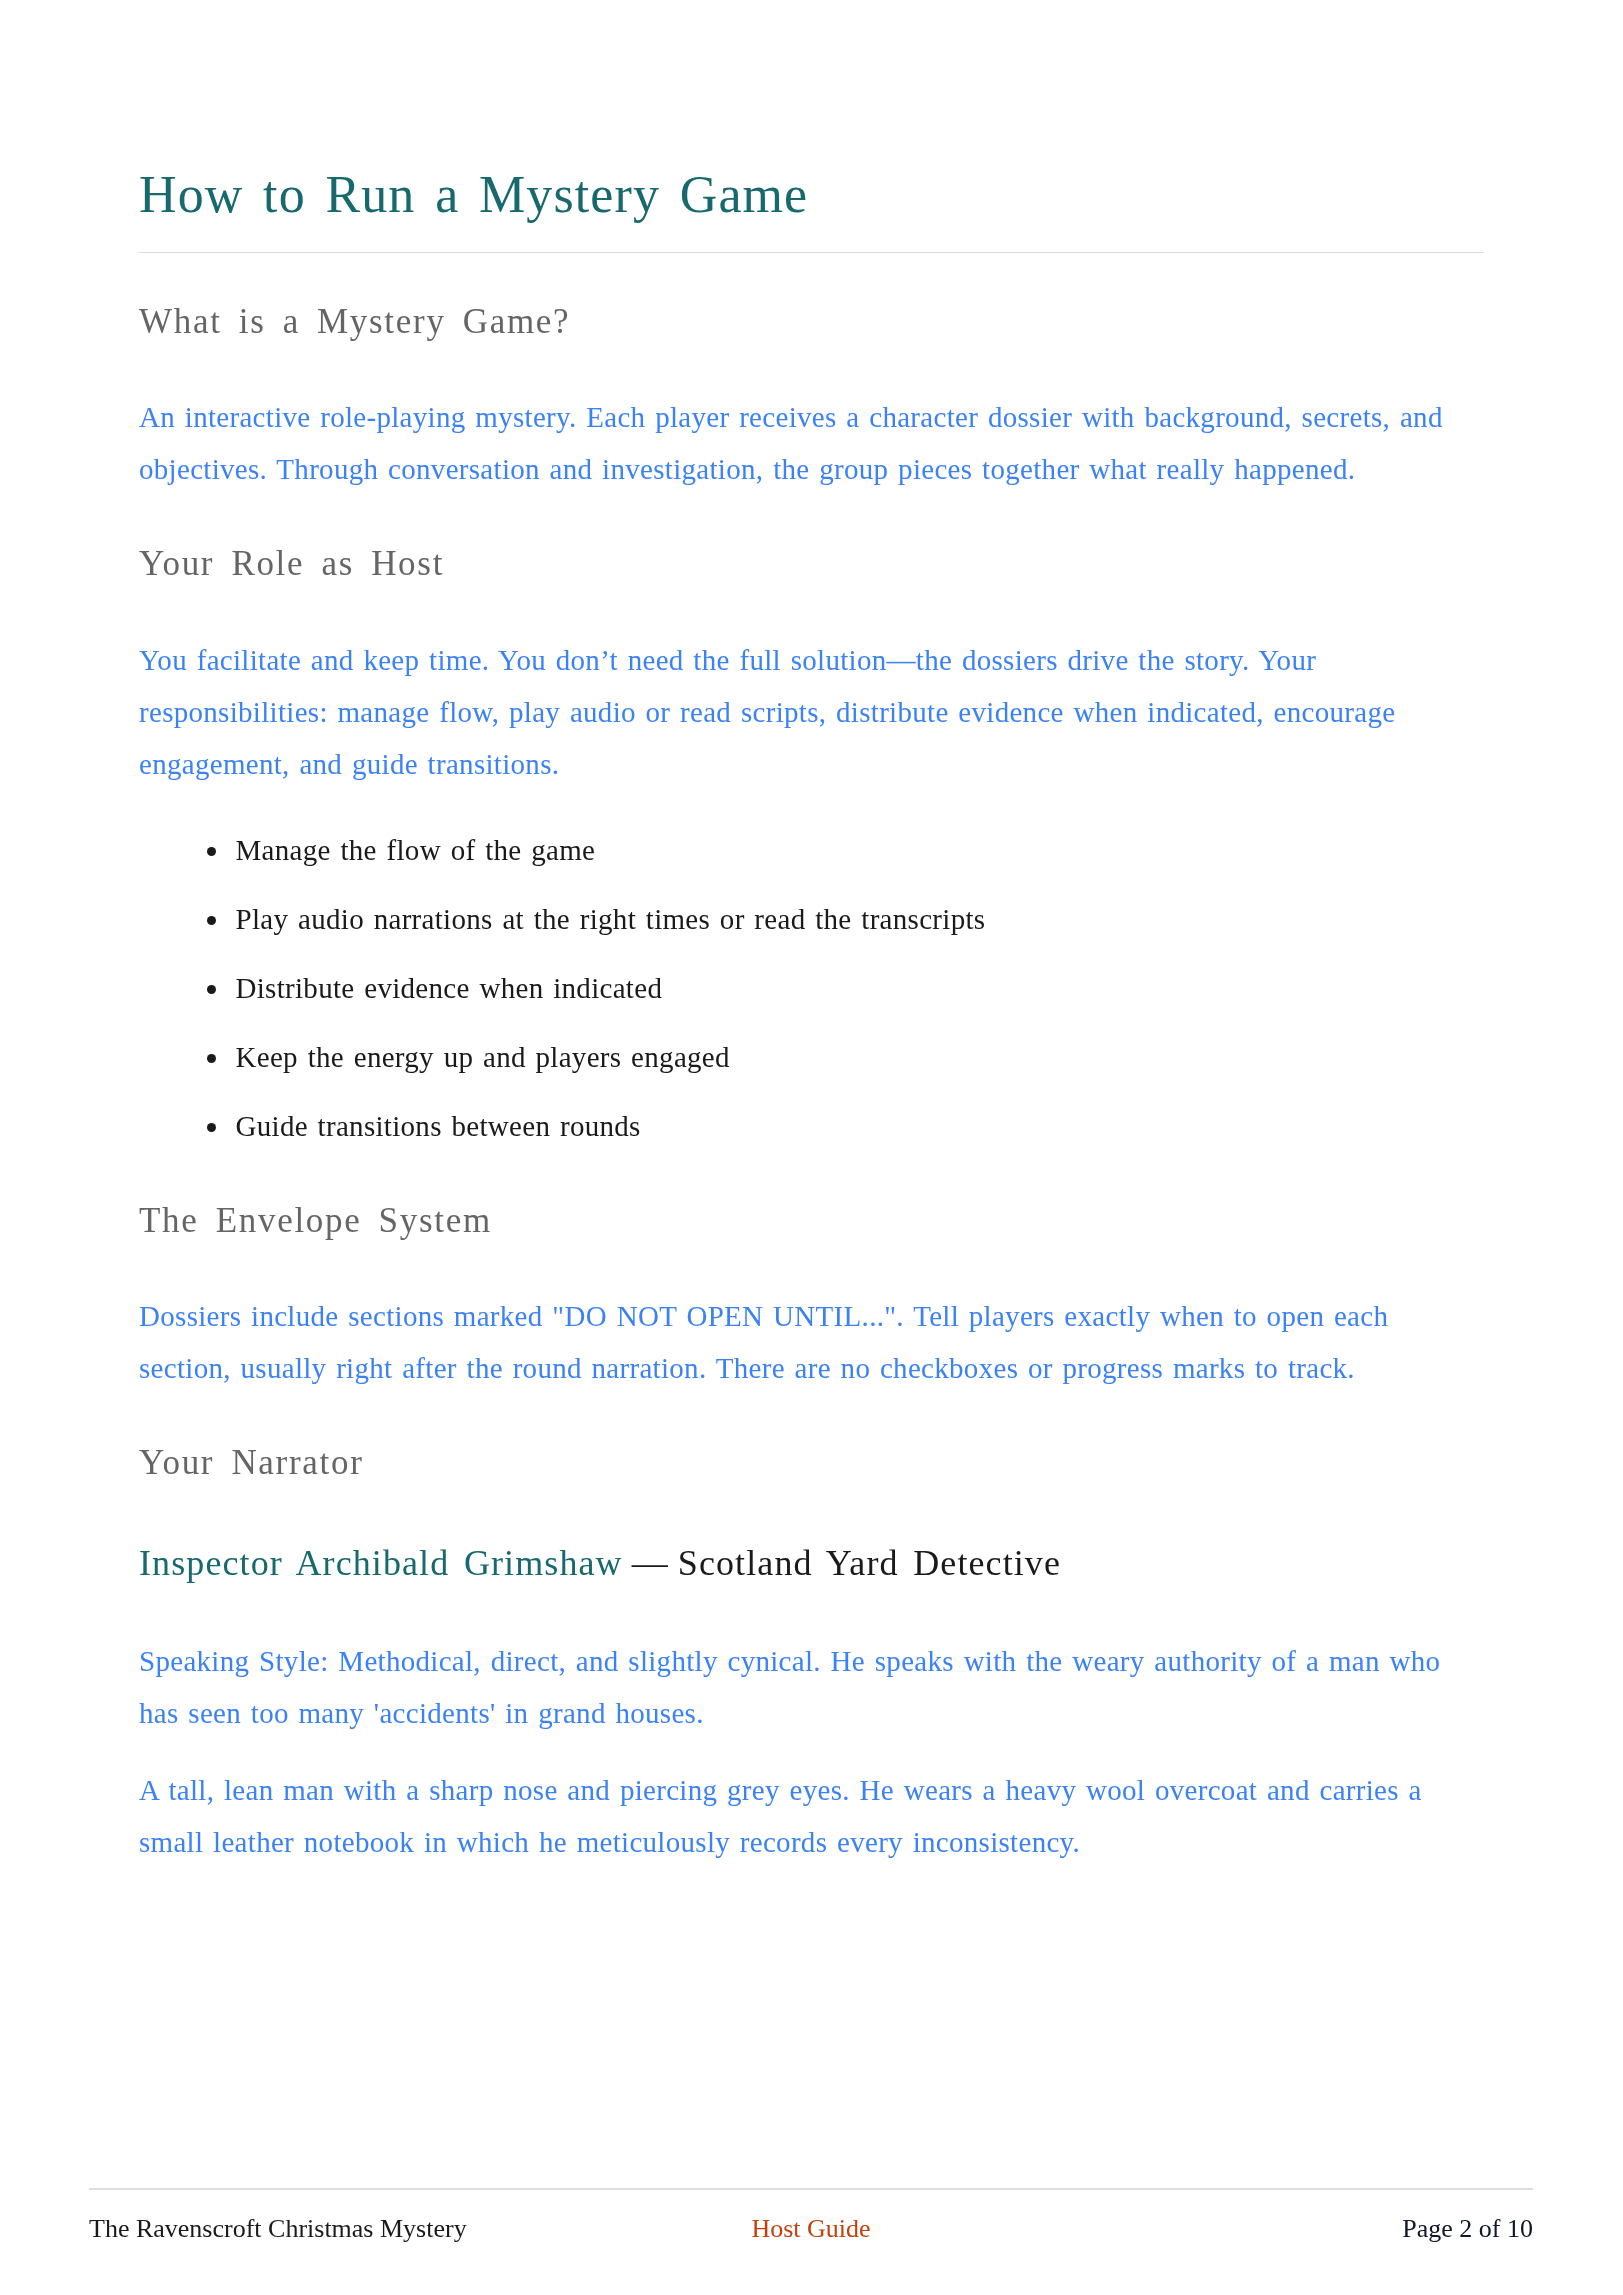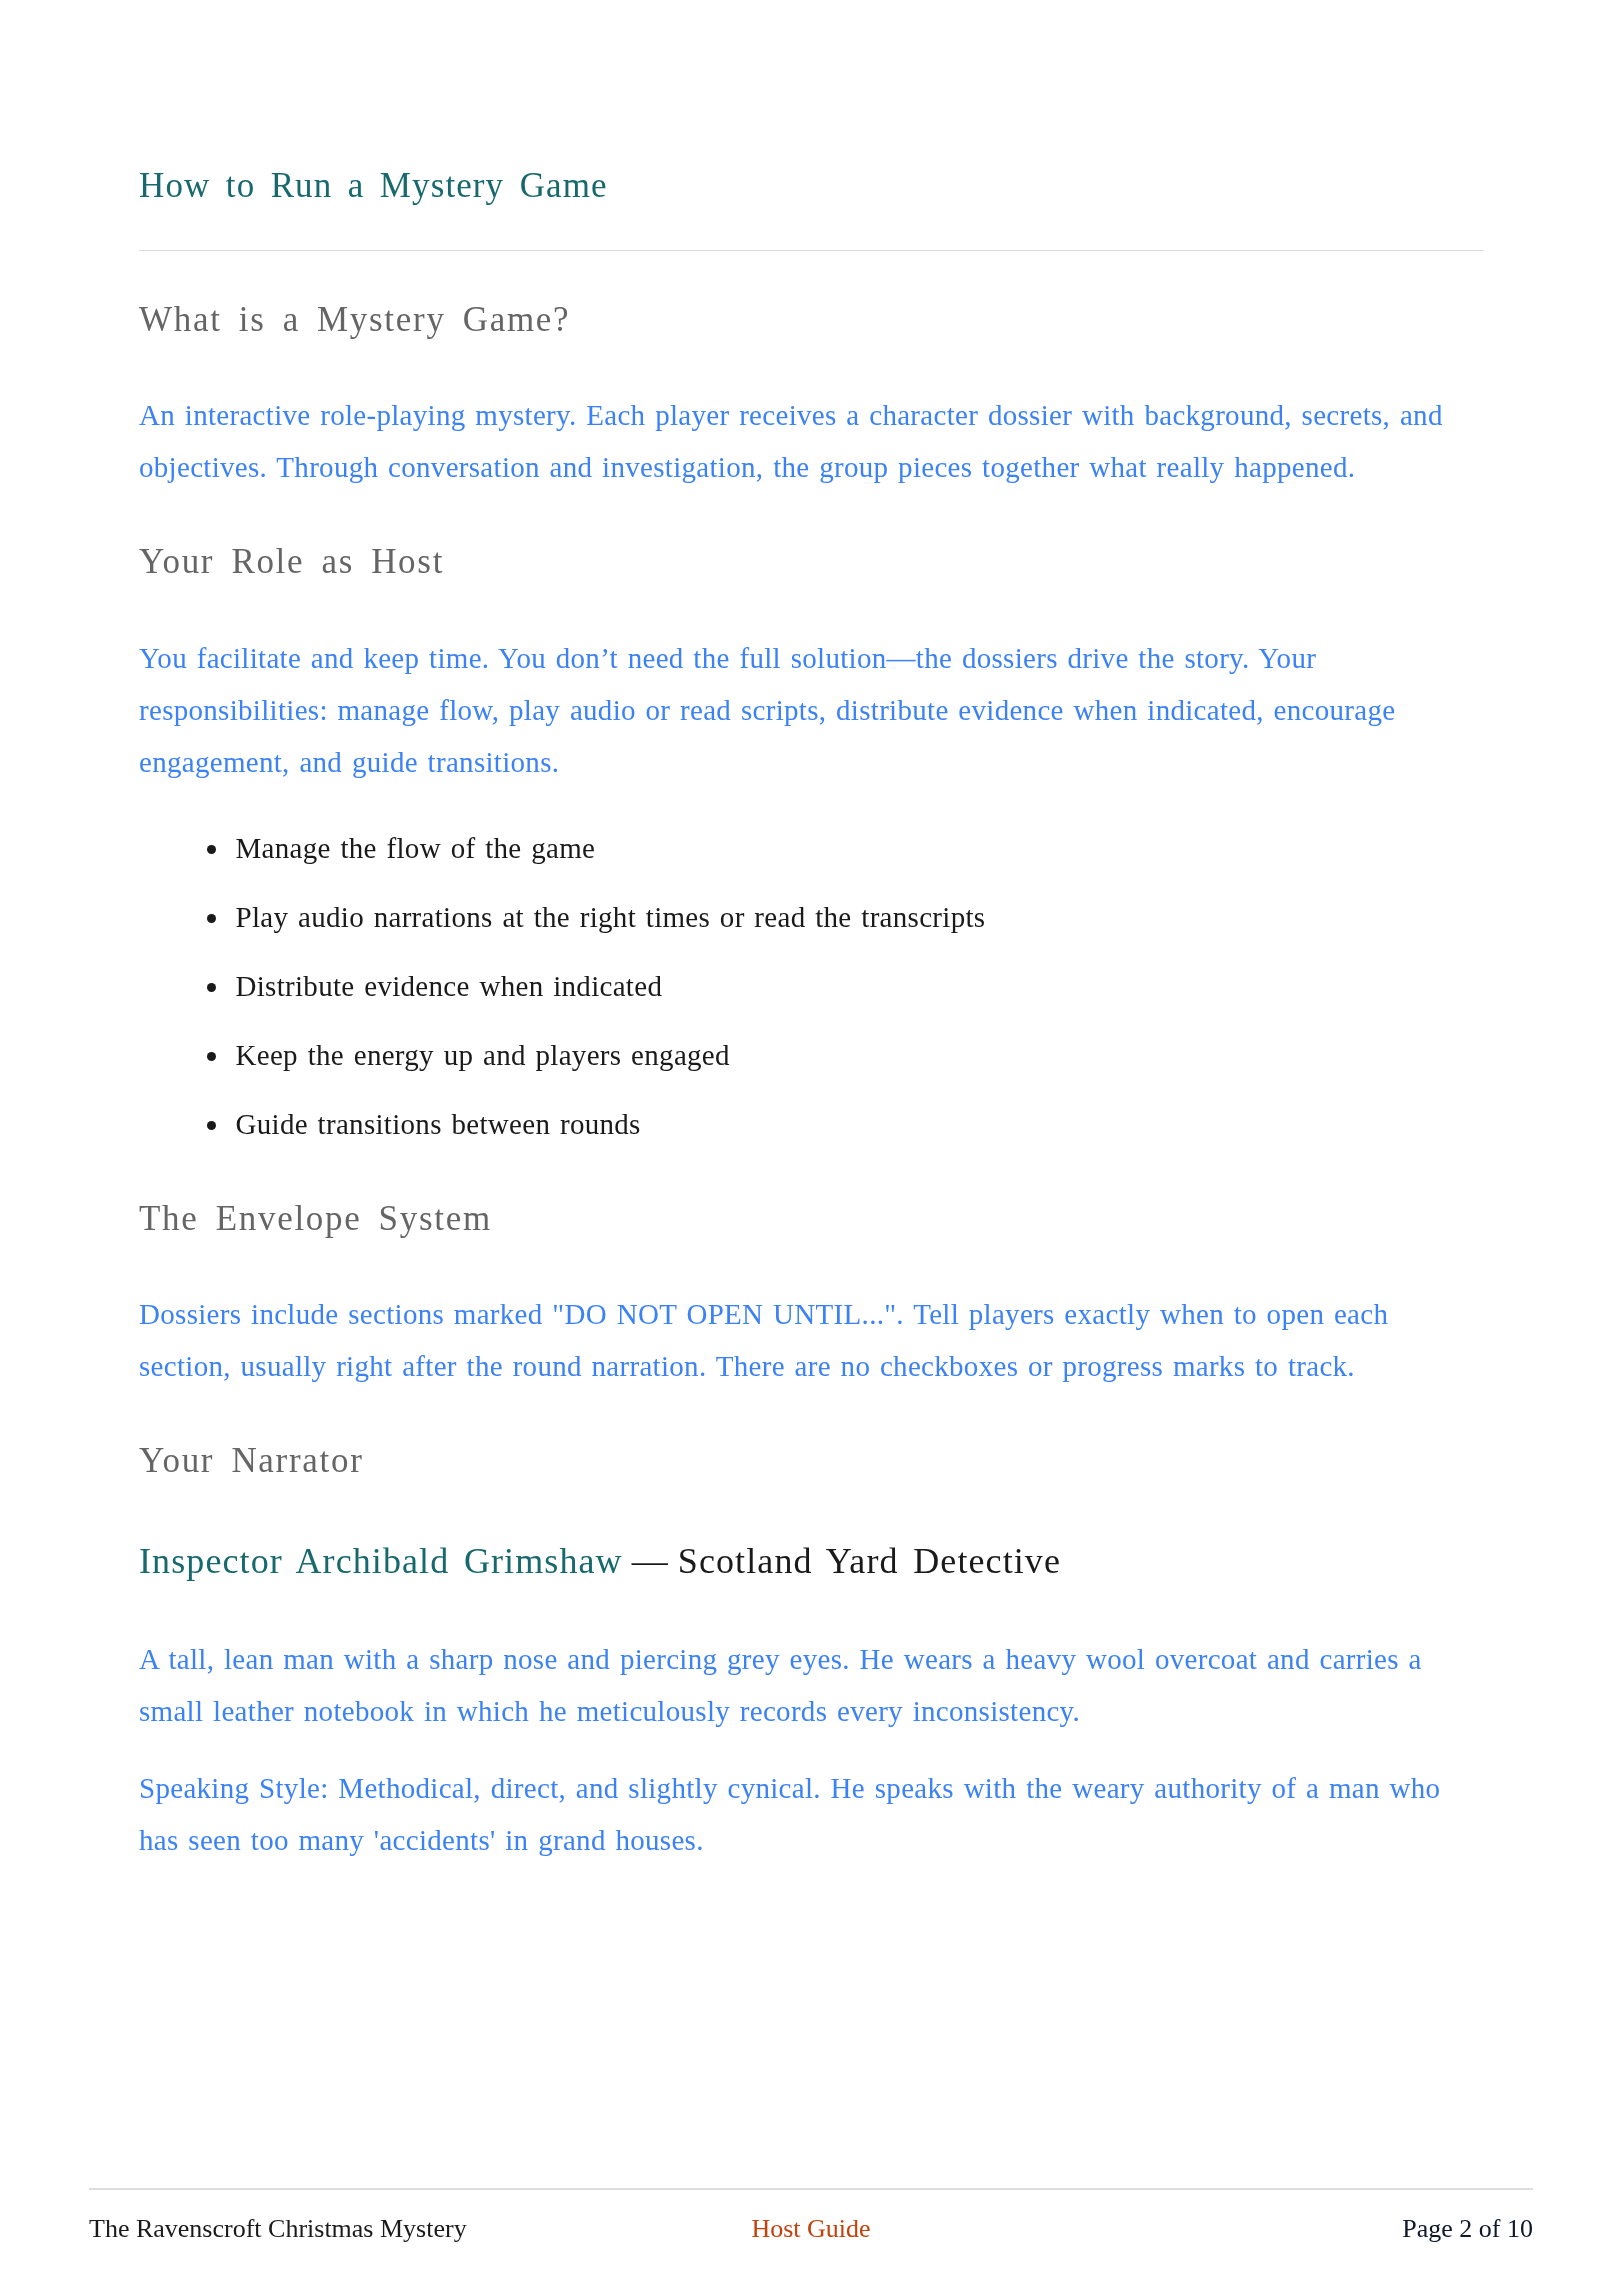--- a/index.html
+++ b/index.html
@@ -13,22 +13,22 @@
     height: 2295px;
     background: #ffffff;
     overflow: hidden;
     font-family: "Liberation Serif", "DejaVu Serif", serif;
     color: #1a1a1a;
   }
   .content {
     padding: 168px 139px 0 139px;
   }
   h1.doc-title {
-    margin: 0 0 45px 0;
-    font-size: 35px;
+    margin: 0 0 29px 0;
+    font-size: 52px;
     line-height: 1.05;
     font-weight: 400;
     color: #17696e;
     letter-spacing: 1.1px;
     word-spacing: 5.6px;
   }
   hr.title-divider {
     border: none;
     border-top: 1.7px solid #dcdcdc;
     margin: 0;
@@ -122,22 +122,22 @@
 
     <h2 class="section-heading">The Envelope System</h2>
     <p class="body-text">Dossiers include sections marked "DO NOT OPEN UNTIL...". Tell players exactly when to open each section, usually right after the round narration. There are no checkboxes or progress marks to track.</p>
 
     <h2 class="section-heading">Your Narrator</h2>
 
     <h3 class="narrator-heading">
       <span class="narrator-name">Inspector Archibald Grimshaw</span><span class="narrator-sep">—</span><span class="narrator-role">Scotland Yard Detective</span>
     </h3>
 
+    <p class="body-text">Speaking Style: Methodical, direct, and slightly cynical. He speaks with the weary authority of a man who has seen too many 'accidents' in grand houses.</p>
     <p class="body-text">A tall, lean man with a sharp nose and piercing grey eyes. He wears a heavy wool overcoat and carries a small leather notebook in which he meticulously records every inconsistency.</p>
-    <p class="body-text">Speaking Style: Methodical, direct, and slightly cynical. He speaks with the weary authority of a man who has seen too many 'accidents' in grand houses.</p>
 
   </div>
 
   <div class="footer">
     <span class="f-left">The Ravenscroft Christmas Mystery</span>
     <span class="f-center">Host Guide</span>
     <span class="f-right">Page 2 of 10</span>
   </div>
 </div>
 

